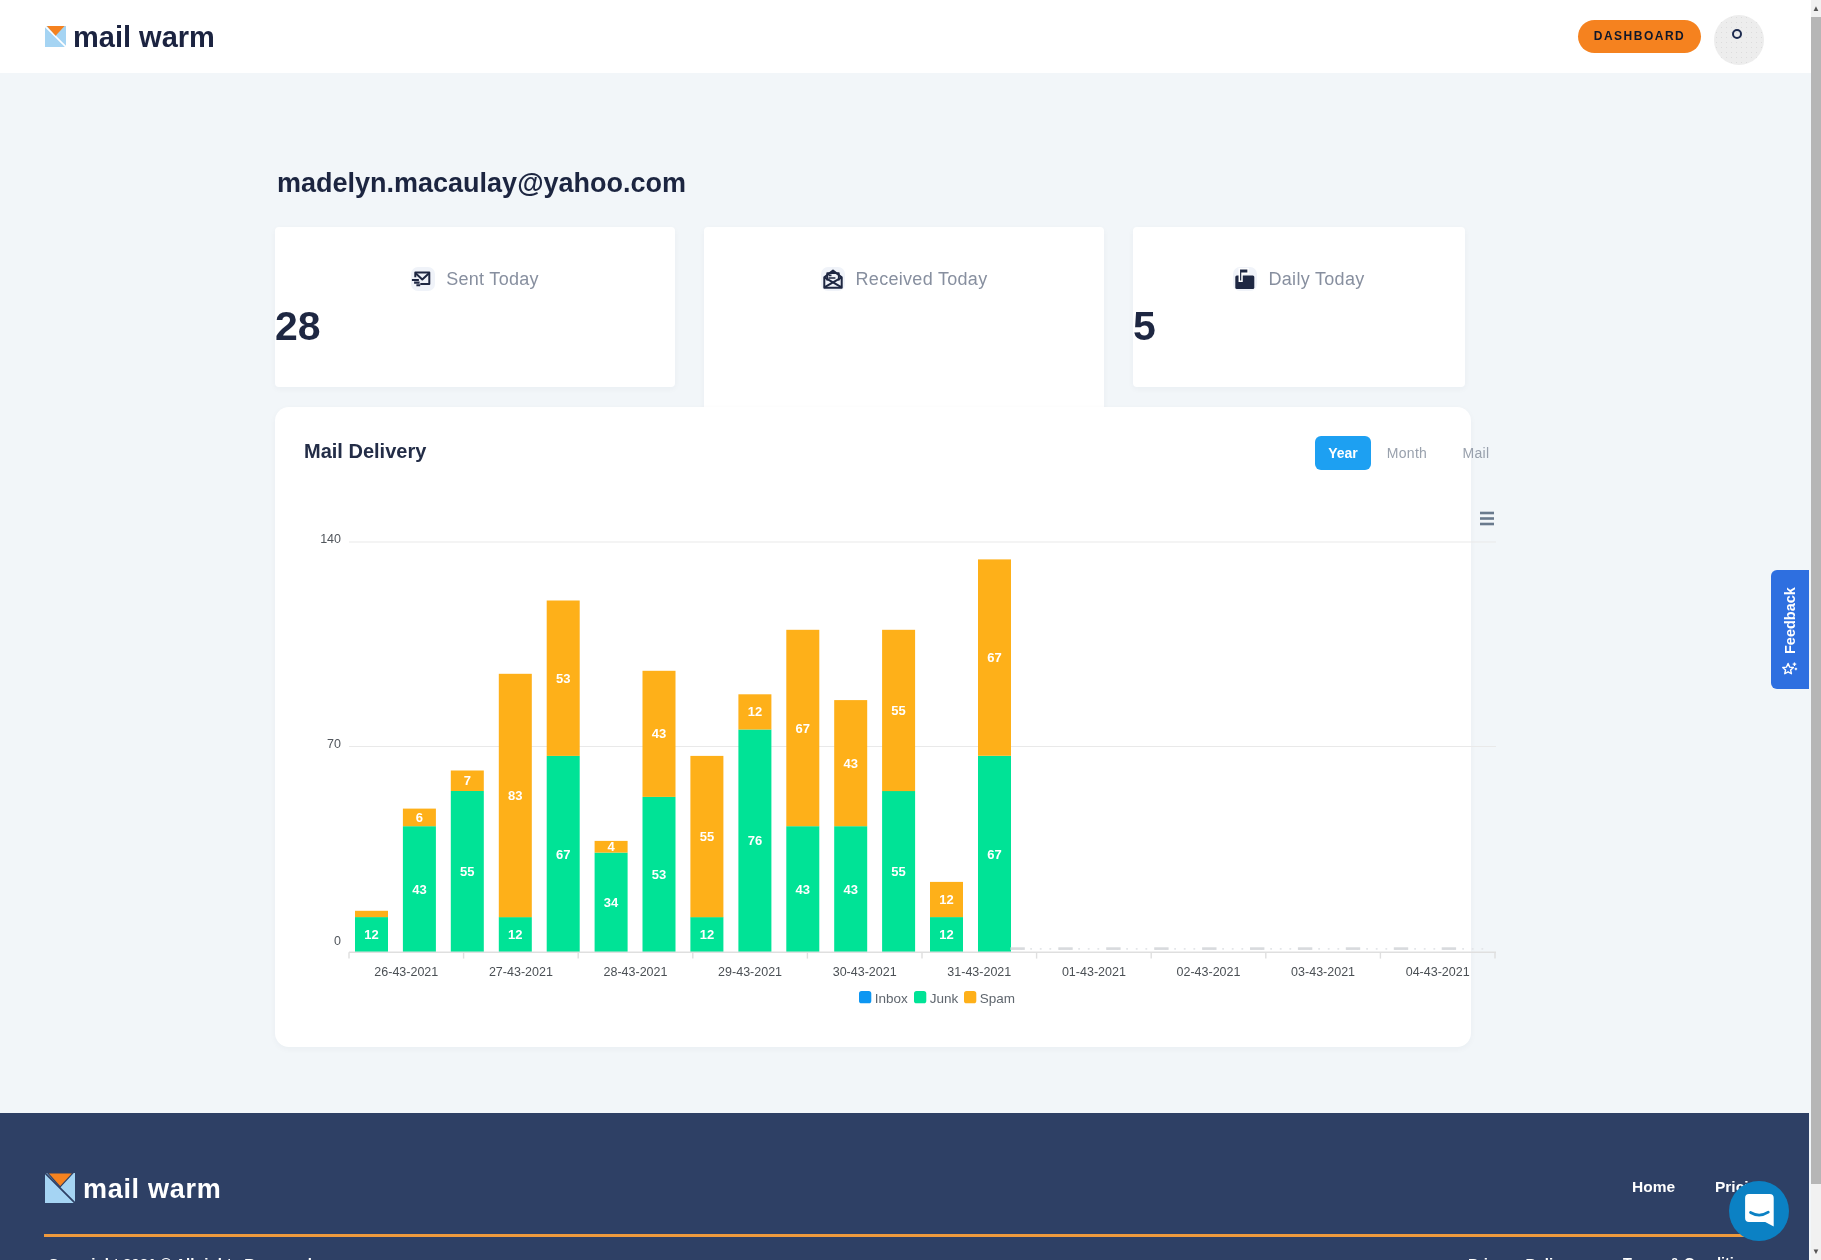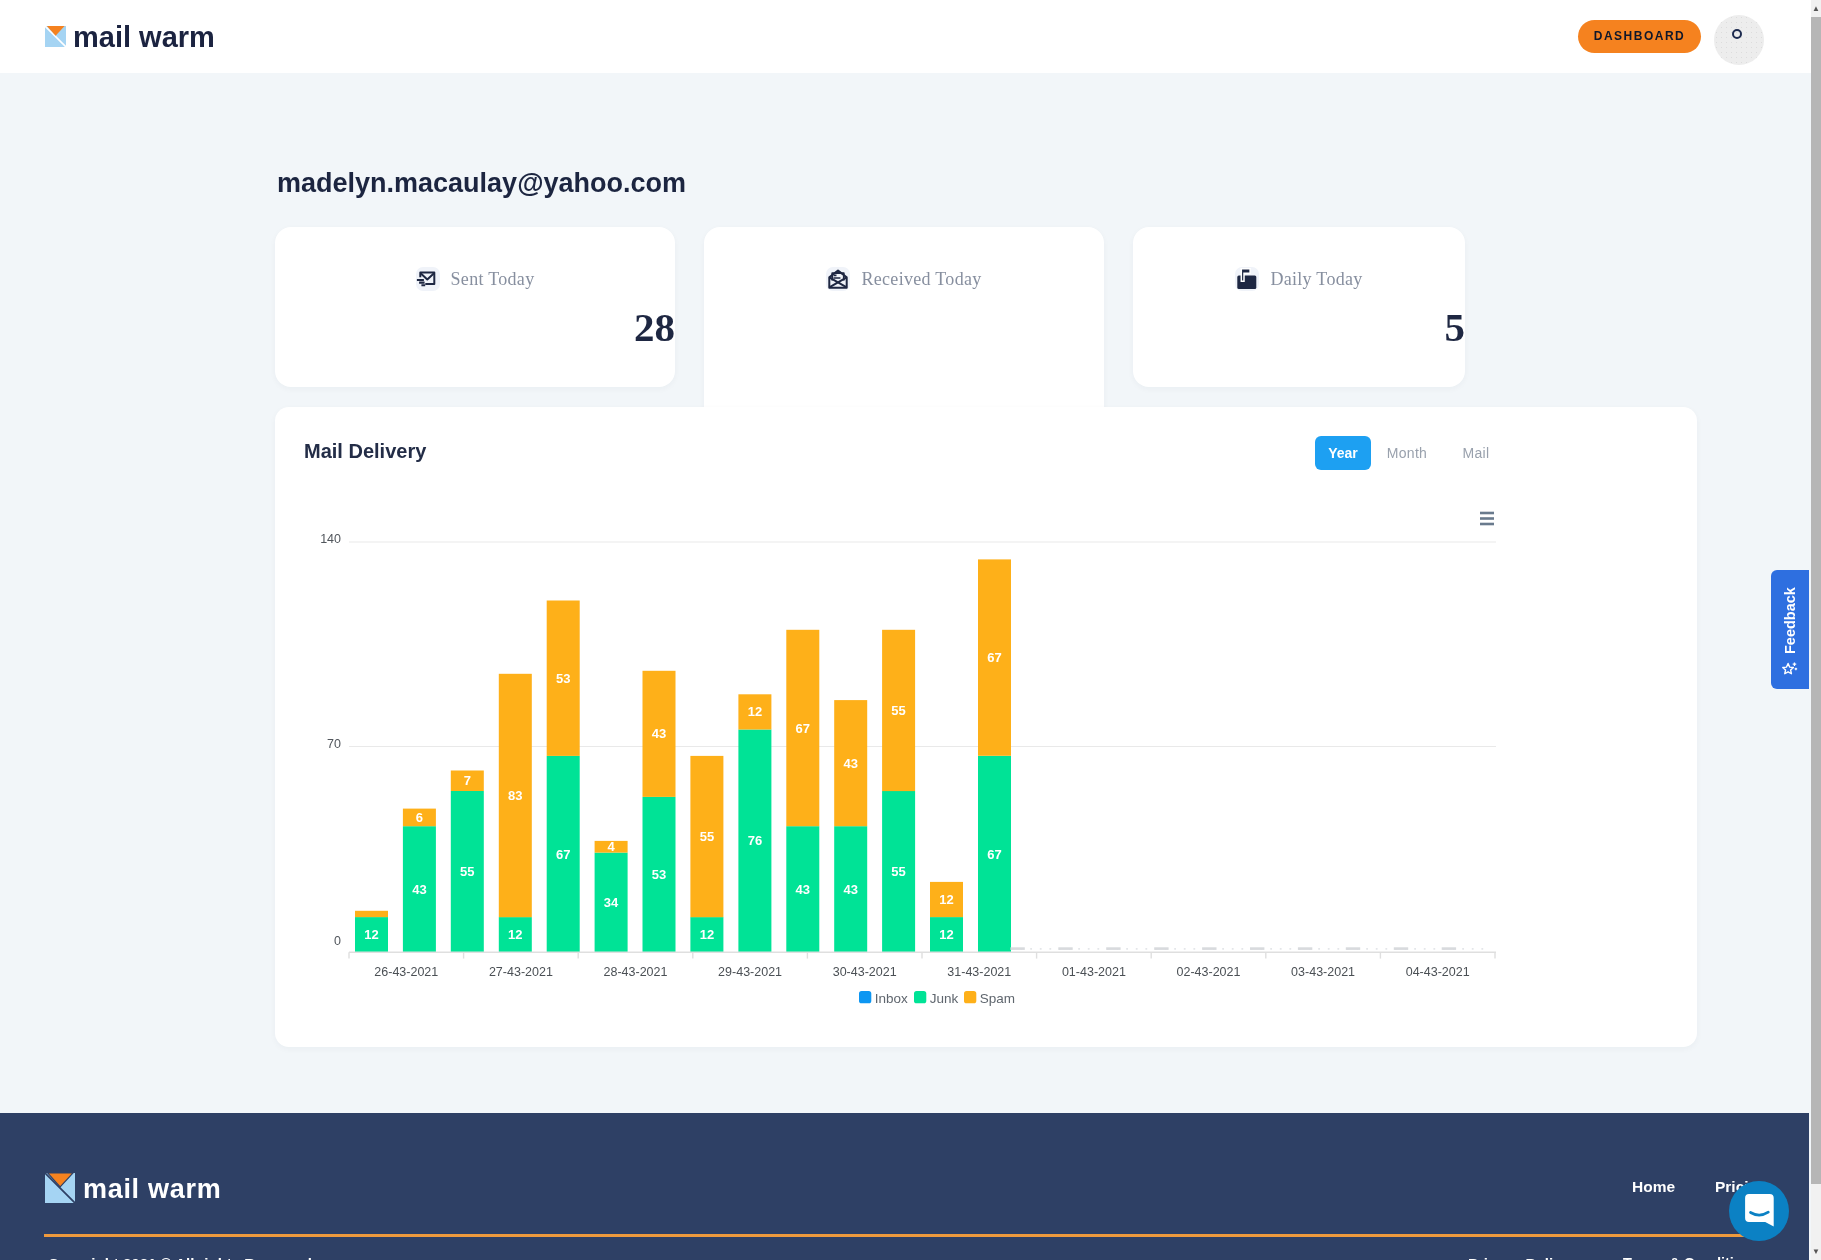--- a/index.html
+++ b/index.html
@@ -6,29 +6,29 @@
 html,body { width:1821px; height:1260px; overflow:hidden; }
 body { font-family:"Liberation Sans", sans-serif; background:#f2f6f9; position:relative; }
 .hdr { position:absolute; left:0; top:0; width:1811px; height:73px; background:#ffffff; }
 .logo { position:absolute; left:45px; top:23px; display:flex; align-items:flex-start; }
 .logo svg { display:block; }
 .logo .lt { font-size:29px; font-weight:700; color:#1b2340; margin-left:7px; line-height:1; }
 .dashbtn { position:absolute; left:1578px; top:20px; width:123px; height:33px; background:#f5821f; border-radius:17px; color:#0f172a; font-size:12px; font-weight:700; letter-spacing:1.5px; text-align:center; line-height:33px; }
 .avatar { position:absolute; left:1714px; top:15px; width:50px; height:50px; border-radius:50%; background:#ededed; background-image:radial-gradient(#dcdcdc 0.8px, transparent 0.9px); background-size:5px 5px; }
 .avatar .ring { position:absolute; left:17.5px; top:14px; width:10px; height:10px; border:2.5px solid #1d2b4f; border-radius:50%; }
 .email { position:absolute; left:277px; top:168px; font-size:27px; font-weight:700; color:#1c2540; }
-.card { position:absolute; background:#fff; border-radius:16px; box-shadow:0 2px 6px rgba(30,40,70,0.04);font-family:Liberation Serif, serif; }
+.card { position:absolute; background:#fff; border-radius:4px; box-shadow:0 2px 6px rgba(30,40,70,0.04); }
 .c1 { left:275px; top:227px; width:400px; height:160px; }
 .c2 { left:704px; top:227px; width:400px; height:196px; }
 .c3 { left:1133px; top:227px; width:332px; height:160px; }
 .crow { position:absolute; top:40px; left:0; width:100%; display:flex; justify-content:center; align-items:center; }
 .ibox { width:24px; height:24px; background:#f0f3f9; border-radius:7px; display:flex; align-items:center; justify-content:center; margin-right:11px; }
 .clab { font-size:18px; color:#878f9f; font-weight:400; letter-spacing:0.3px; }
-.cnum { position:absolute; top:76px; left:0; width:100%; text-align:right; font-size:41px; font-weight:700; color:#1e2742; }
-.chartcard { position:absolute; left:275px; top:407px; width:1422px; height:640px; background:#fff; border-radius:14px; box-shadow:0 2px 6px rgba(30,40,70,0.04); }
+.cnum { position:absolute; top:76px; left:0; width:100%; text-align:left; font-size:41px; font-weight:700; color:#1e2742; }
+.chartcard { position:absolute; left:275px; top:407px; width:1196px; height:640px; background:#fff; border-radius:14px; box-shadow:0 2px 6px rgba(30,40,70,0.04); }
 .ctitle { position:absolute; left:29px; top:33px; font-size:20px; font-weight:700; color:#232d47; }
 .yearbtn { position:absolute; left:1040px; top:29px; width:56px; height:34px; background:#1da0f2; border-radius:6px; color:#fff; font-size:14px; font-weight:700; text-align:center; line-height:34px; }
 .tgl { position:absolute; top:29px; height:34px; line-height:34px; font-size:14px; font-weight:400; color:#99a1ad; letter-spacing:0.3px; }
 .tmonth { left:1111px; width:42px; text-align:center;}
 .tweek { left:1183px; width:36px; text-align:center;}
 .fbtab { position:absolute; left:1771px; top:570px; width:38px; height:119px; background:#2e6fe0; border-radius:6px 0 0 6px; }
 .fbtab .fbt { position:absolute; left:50%; top:12px; writing-mode:vertical-rl; transform:translateX(-50%) rotate(180deg); color:#fff; font-size:14.5px; font-weight:700; height:78px; text-align:center; }
 .ftr { position:absolute; left:0; top:1113px; width:1809px; height:147px; background:#2e4065; }
 .flogo { position:absolute; left:45px; top:60px; display:flex; align-items:flex-start; }
 .flogo .lt { font-size:27px; font-weight:700; color:#ffffff; margin-left:8px; line-height:1; margin-top:3px; letter-spacing:0.7px; }

